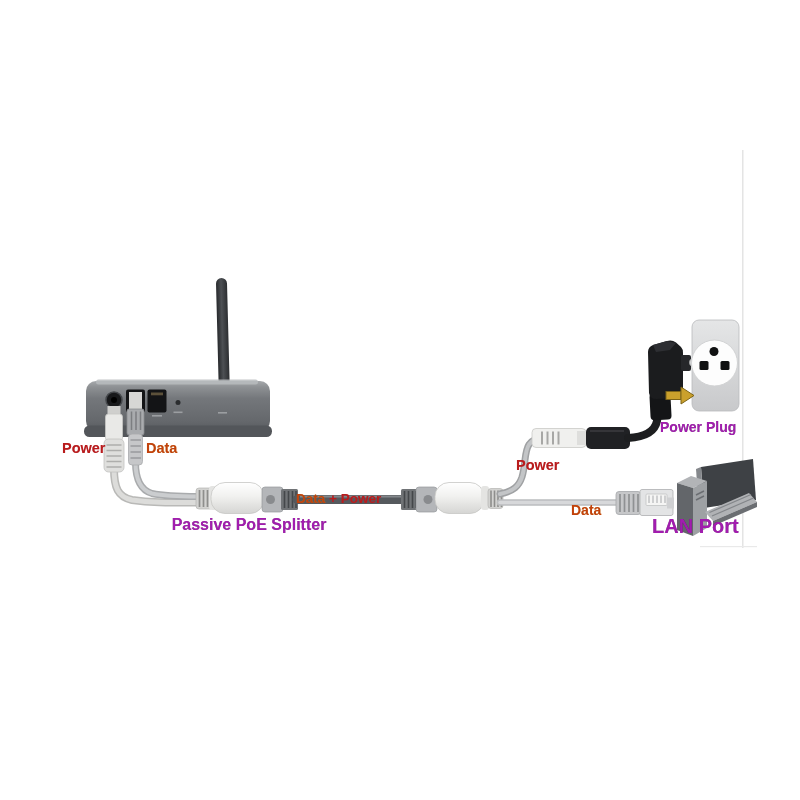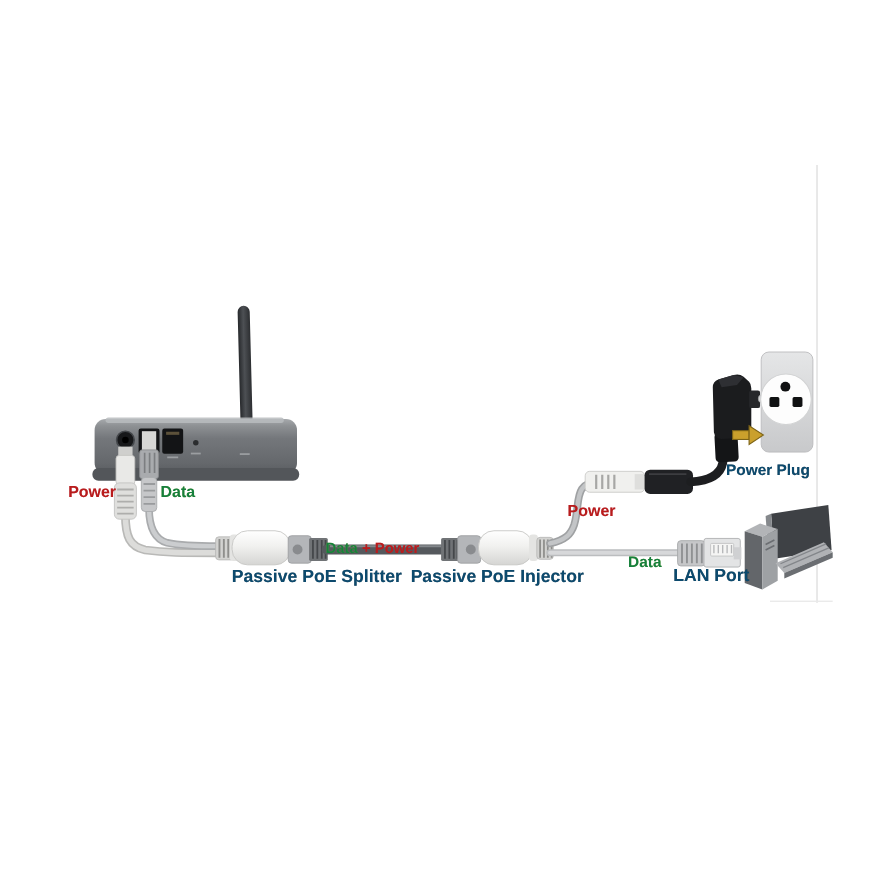--- a/index.html
+++ b/index.html
@@ -1,22 +1,22 @@
 <!DOCTYPE html>
 <html><head>
 <meta charset="utf-8">
 <style>
   html,body{margin:0;padding:0;background:#fff;}
   #stage{position:relative;width:800px;height:800px;background:#ffffff;overflow:hidden;
          font-family:"Liberation Sans",sans-serif;}
   #art{position:absolute;left:0;top:0;}
   .label{position:absolute;font-weight:bold;white-space:nowrap;line-height:1;}
   .lbl-power{color:#b91c1c;font-size:14.5px;text-shadow:0 0 .6px rgba(178,51,80,.5);}
-  .lbl-data{color:#15803d;font-size:14.5px;text-shadow:0 0 .6px rgba(190,170,50,.55);text-align:right;}
-  .lbl-section{color:#0c4a6e;font-size:16px;text-shadow:0 0 .6px rgba(0,0,0,.45);}
+  .lbl-data{color:#c2410c;font-size:14.5px;text-shadow:0 0 .6px rgba(190,170,50,.55);text-align:right;}
+  .lbl-section{color:#a21caf;font-size:16px;text-shadow:0 0 .6px rgba(0,0,0,.45);}
   .lbl-small{font-size:14px;}
   .lbl-mid{font-size:13.5px;}
   .ctr{text-align:center;}
 </style>
 </head>
 <body>
 
 <div id="stage">
 
 <svg id="art" width="800" height="800" viewBox="0 0 800 800">
@@ -192,31 +192,30 @@
     <polygon points="705,512 749,493 757,502 713,521" fill="#b0b2b5"></polygon>
     <path d="M709.5,512.5 L751,494.5 M712,516 L753.5,498" stroke="#83868a" stroke-width="1.2"></path>
     <polygon points="713,521 757,502 757,507 713,526" fill="#6b6e72"></polygon>
   </g>
 </svg>
 
   <div class="label lbl-power" style="left:62px;top:441px;">Power</div>
 
   <div class="label lbl-data" style="left:146px;top:441px;">Data</div>
 
-  <div class="label lbl-section ctr" style="left:168px;top:517px;width:162px;margin-left:39px;">Passive PoE Splitter</div>
+  <div class="label lbl-section ctr" style="left:168px;top:517px;width:162px;">Passive PoE Splitter</div>
 
   <div class="label lbl-mid" style="left:296px;top:492px;">
     <span class="lbl-data" style="font-size:13.5px;">Data</span>
     <span class="lbl-power" style="font-size:13.5px;">+</span>
     <span class="lbl-power" style="font-size:13.5px;">Power</span>
   </div>
 
-  <div class="label lbl-section ctr" style="left:372px;top:517px;width:160px;">Passive PoE Injector</div>
 
   <div class="label lbl-power" style="left:516px;top:458px;">Power</div>
 
   <div class="label lbl-section lbl-small" style="left:660px;top:420px;font-size:14px;">Power Plug</div>
 
   <div class="label lbl-data lbl-small" style="left:571px;top:503px;font-size:14px;">Data</div>
 
-  <div class="label lbl-section lbl-small" style="left:612px;top:516px;font-size:16px;">LAN Port</div>
+  <div class="label lbl-section lbl-small" style="left:652px;top:516px;font-size:20px;">LAN Port</div>
 
 </div>
 
 </body></html>

